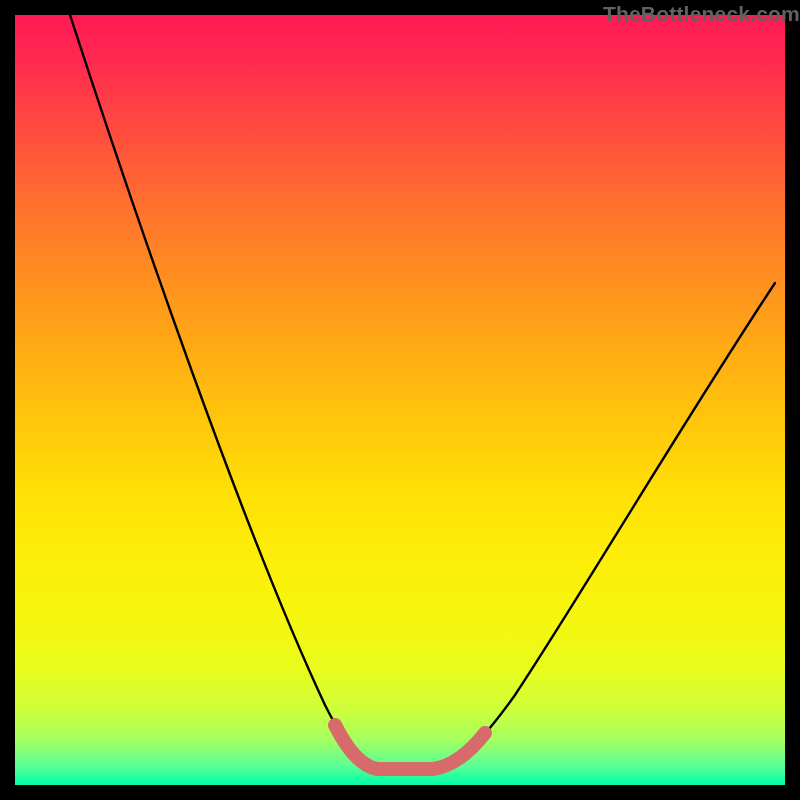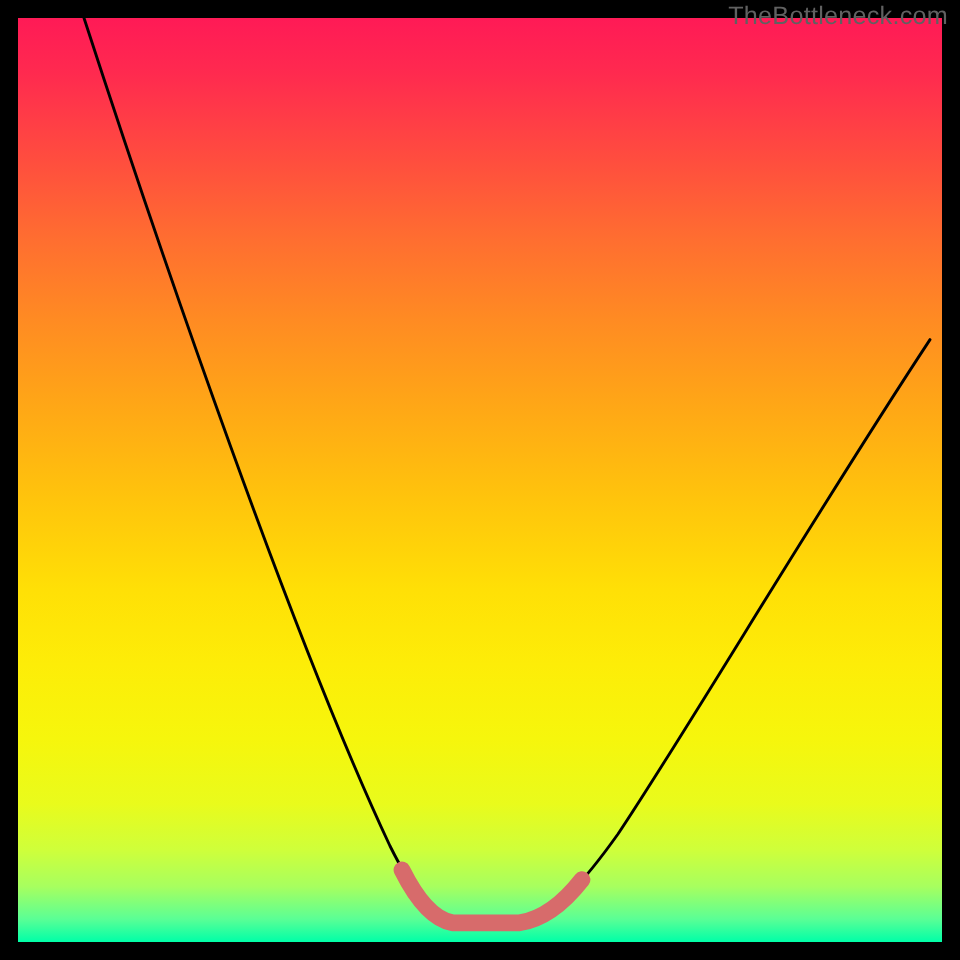--- a/index.html
+++ b/index.html
@@ -45,23 +45,23 @@
       #e9fb1c 85%,
       #cfff3a 90%,
       #a7ff5f 94%,
       #5bff95 97.5%,
       #00ffa8 100%
     );
   }
   .watermark {
     position: absolute;
     top: 2px;
-    right: 10px;
+    right: 0;
     font-size: 21px;
-    font-weight: 400;
+    font-weight: 700;
     color: #616161;
     letter-spacing: 0.2px;
   }
   svg.curve {
     position: absolute;
     left: 0;
     top: 0;
   }
 </style>
 </head>

